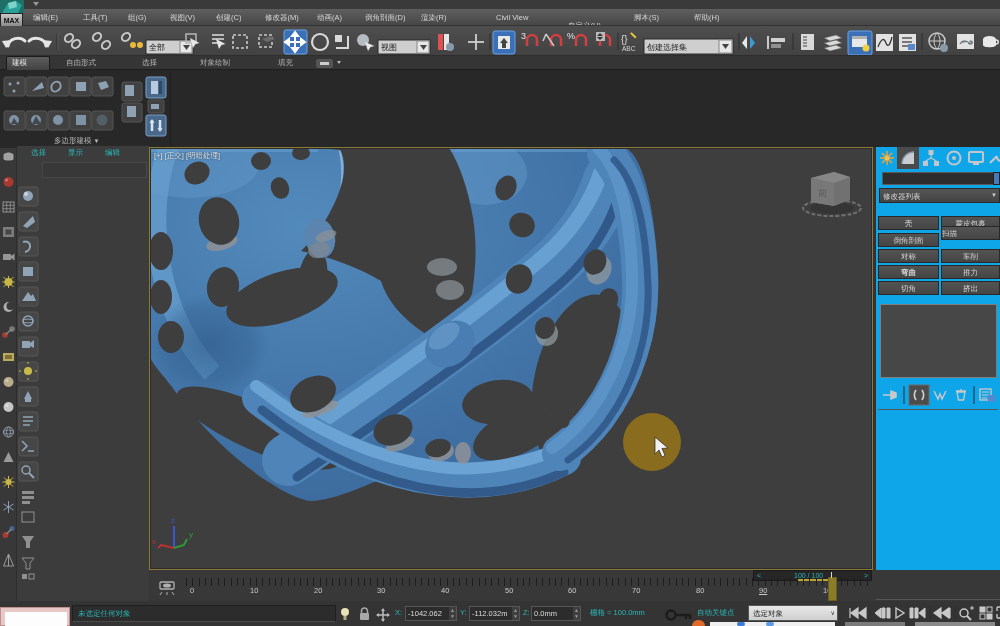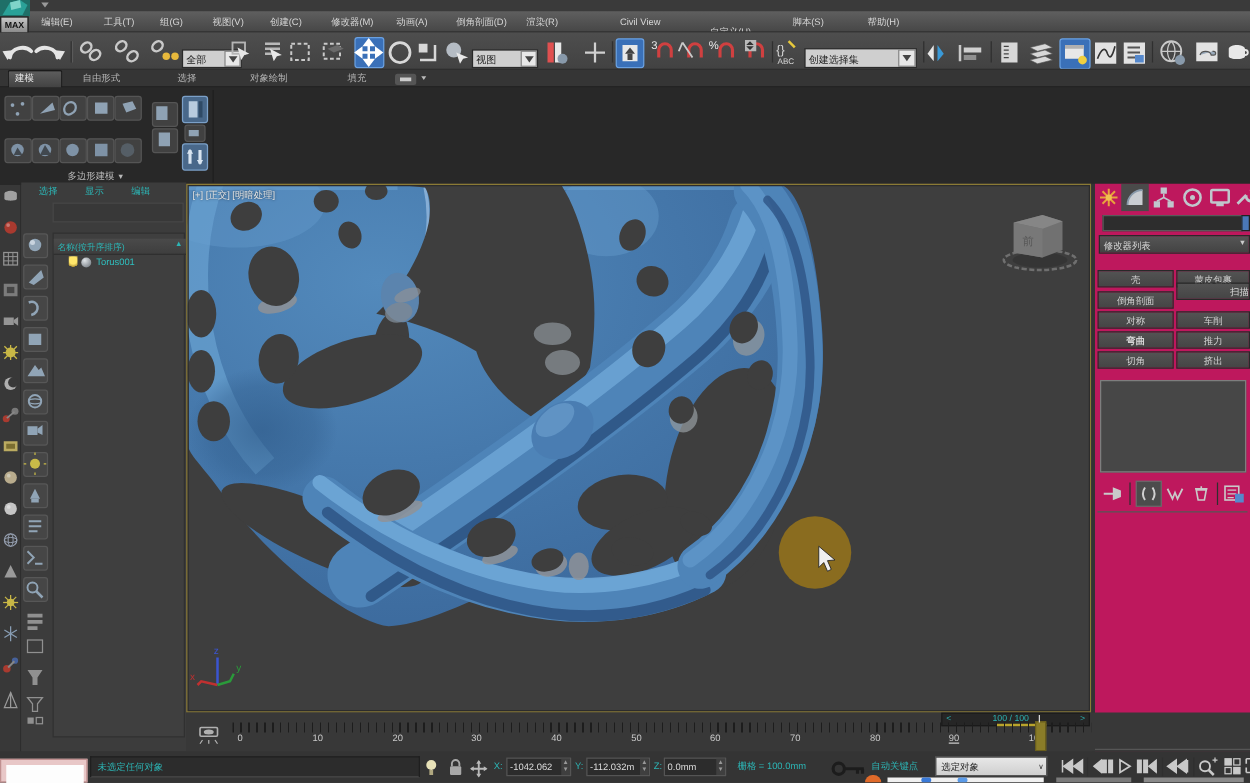--- a/index.html
+++ b/index.html
@@ -332,31 +332,20 @@
             <rect x="5" y="350" width="12" height="3"></rect>
             <rect x="5" y="355" width="8" height="3"></rect>
         <rect x="5" y="366" width="12" height="10" fill="none" stroke="#9a9a9a"></rect>
         <polygon points="5,390 17,390 13,396 13,402 9,402 9,396"></polygon>
         <path d="M5,412 h12 l-4,5 v6 h-4 v-6 z" fill="none" stroke="#9a9a9a"></path>
         <rect x="5" y="428" width="5" height="5"></rect>
             <rect x="12" y="428" width="5" height="5" fill="none" stroke="#9a9a9a"></rect>
       </g>
     </g>
   </svg>
-  <div class="abs" style="left:25px;top:40px;width:106px;height:404px;background:#3f3f3f;border:1px solid #303030;">
-    <div class="abs" style="left:0;top:4px;width:106px;height:13px;background:linear-gradient(#4a4a4a,#3e3e3e);border-bottom:1px solid #2f2f2f;">
-      <span style="position:absolute;left:3px;top:2px;font-size:7px;color:#2cb5b5;">名称(按升序排序)</span>
-      <span style="position:absolute;right:3px;top:2px;font-size:6px;color:#2cb5b5;">▲</span>
-    </div>
-    <div class="abs" style="left:0;top:17px;width:106px;height:14px;">
-      <span style="position:absolute;left:12px;top:1px;width:7px;height:9px;background:radial-gradient(circle at 50% 35%,#ffe66a 45%,#b89b3a 75%,transparent 78%);"></span>
-      <span style="position:absolute;left:22px;top:2px;width:8px;height:8px;border-radius:50%;background:radial-gradient(circle at 35% 30%,#dfe3e6,#8a9096 70%,#5d6368);"></span>
-      <span style="position:absolute;left:34px;top:1px;font-size:7.5px;color:#2fc0c0;">Torus001</span>
-    </div>
-  </div>
 </div>
 
 <div class="abs" id="viewport" style="left:149px;top:147px;width:724px;height:423px;background:#3e3e3e;border:1px solid #8a7a35;overflow:hidden;">
   <div class="abs" style="left:0;top:0;width:722px;height:421px;border:1px solid #2c2c2c;z-index:40;"></div>
   <svg id="vpmodel" width="724" height="423" style="position:absolute;left:0;top:0;">
     <defs>
       <radialGradient id="blu" cx="30%" cy="22%" r="90%">
         <stop offset="0%" stop-color="#538abc"></stop>
         <stop offset="45%" stop-color="#4679ac"></stop>
         <stop offset="100%" stop-color="#3a679a"></stop>
@@ -457,21 +446,21 @@
     <text x="39" y="23" font-size="8" fill="#2a9a3a" font-family="Liberation Sans">y</text>
   </svg>
   <svg id="cursorblob" width="70" height="70" style="position:absolute;left:467px;top:259px;">
     <circle cx="35" cy="35" r="29" fill="#8a6c1f"></circle>
     <path d="M38,30 l0,17 4,-4 3,7 3,-1.5 -3,-7 6,-0.5 z" fill="#f0f0f0" stroke="#222" stroke-width=".7"></path>
   </svg>
 </div>
 
 <div class="abs" style="left:873px;top:147px;width:3px;height:454px;background:#333;"></div>
 
-<div class="abs" id="cmdpanel" style="left:876px;top:147px;width:124px;height:454px;background:#be185d;overflow:hidden;">
+<div class="abs" id="cmdpanel" style="left:876px;top:147px;width:124px;height:454px;background:#0ea5e9;overflow:hidden;">
   <svg id="cptabs" width="124" height="22" style="position:absolute;left:0;top:0;">
     <rect x="21" y="0" width="22" height="22" fill="#4a4a4a"></rect>
     <g transform="translate(11,11)">
       <g stroke="#e8a33c" stroke-width="1.6">
             <line x1="0" y1="-7" x2="0" y2="7"></line>
             <line x1="-7" y1="0" x2="7" y2="0"></line>
             <line x1="-5" y1="-5" x2="5" y2="5"></line>
             <line x1="5" y1="-5" x2="-5" y2="5"></line>
           </g>
           <circle r="2.5" fill="#f0c050"></circle>
@@ -501,21 +490,21 @@
   <div class="abs" style="left:6px;top:25px;width:112px;height:13px;background:#2d2d2d;border:1px solid #5a5a5a;"></div>
   <div class="abs" style="left:117px;top:25px;width:7px;height:13px;background:#4a78b8;border:1px solid #222;"></div>
   <div class="abs" style="left:3px;top:41px;width:121px;height:15px;background:linear-gradient(#555,#434343);border:1px solid #2a2a2a;">
     <span style="position:absolute;left:3px;top:3px;font-size:7.5px;color:#d8d8d8;">修改器列表</span>
     <span style="position:absolute;right:2px;top:3px;font-size:6px;color:#ccc;">▼</span>
   </div>
   <div id="cpbtns">
     <div class="abs" style="left:2px;top:69px;width:61px;height:14px;background:linear-gradient(#535353,#454545);border:1px solid #282828;color:#d6d6d6;font-size:7.5px;text-align:center;line-height:13px;">壳</div>
     <div class="abs" style="left:65px;top:69px;width:59px;height:14px;background:linear-gradient(#535353,#454545);border:1px solid #282828;color:#d6d6d6;font-size:7.5px;text-align:center;line-height:13px;">蒙皮包裹</div>
     <div class="abs" style="left:2px;top:86px;width:61px;height:14px;background:linear-gradient(#535353,#454545);border:1px solid #282828;color:#d6d6d6;font-size:7.5px;text-align:center;line-height:13px;">倒角剖面</div>
-    <div class="abs" style="left:65px;top:79px;width:59px;height:14px;background:linear-gradient(#535353,#454545);border:1px solid #282828;color:#d6d6d6;font-size:7.5px;text-align:right;line-height:13px;">扫描</div>
+    <div class="abs" style="left:65px;top:79px;width:59px;height:14px;background:linear-gradient(#535353,#454545);border:1px solid #282828;color:#d6d6d6;font-size:7.5px;text-align:left;line-height:13px;">扫描</div>
     <div class="abs" style="left:2px;top:102px;width:61px;height:14px;background:linear-gradient(#535353,#454545);border:1px solid #282828;color:#d6d6d6;font-size:7.5px;text-align:center;line-height:13px;">对称</div>
     <div class="abs" style="left:65px;top:102px;width:59px;height:14px;background:linear-gradient(#535353,#454545);border:1px solid #282828;color:#d6d6d6;font-size:7.5px;text-align:center;line-height:13px;">车削</div>
     <div class="abs" style="left:2px;top:118px;width:61px;height:14px;background:linear-gradient(#535353,#454545);border:1px solid #282828;color:#d6d6d6;font-size:7.5px;text-align:center;line-height:13px;font-weight:bold;">弯曲</div>
     <div class="abs" style="left:65px;top:118px;width:59px;height:14px;background:linear-gradient(#535353,#454545);border:1px solid #282828;color:#d6d6d6;font-size:7.5px;text-align:center;line-height:13px;">推力</div>
     <div class="abs" style="left:2px;top:134px;width:61px;height:14px;background:linear-gradient(#535353,#454545);border:1px solid #282828;color:#d6d6d6;font-size:7.5px;text-align:center;line-height:13px;">切角</div>
     <div class="abs" style="left:65px;top:134px;width:59px;height:14px;background:linear-gradient(#535353,#454545);border:1px solid #282828;color:#d6d6d6;font-size:7.5px;text-align:center;line-height:13px;">挤出</div>
   </div>
   <div class="abs" style="left:4px;top:157px;width:117px;height:74px;background:#474747;border:1px solid #7e7e7e;"></div>
   <svg id="cpstackicons" width="124" height="26" style="position:absolute;left:0;top:236px;">
     <g transform="translate(14,12)">

